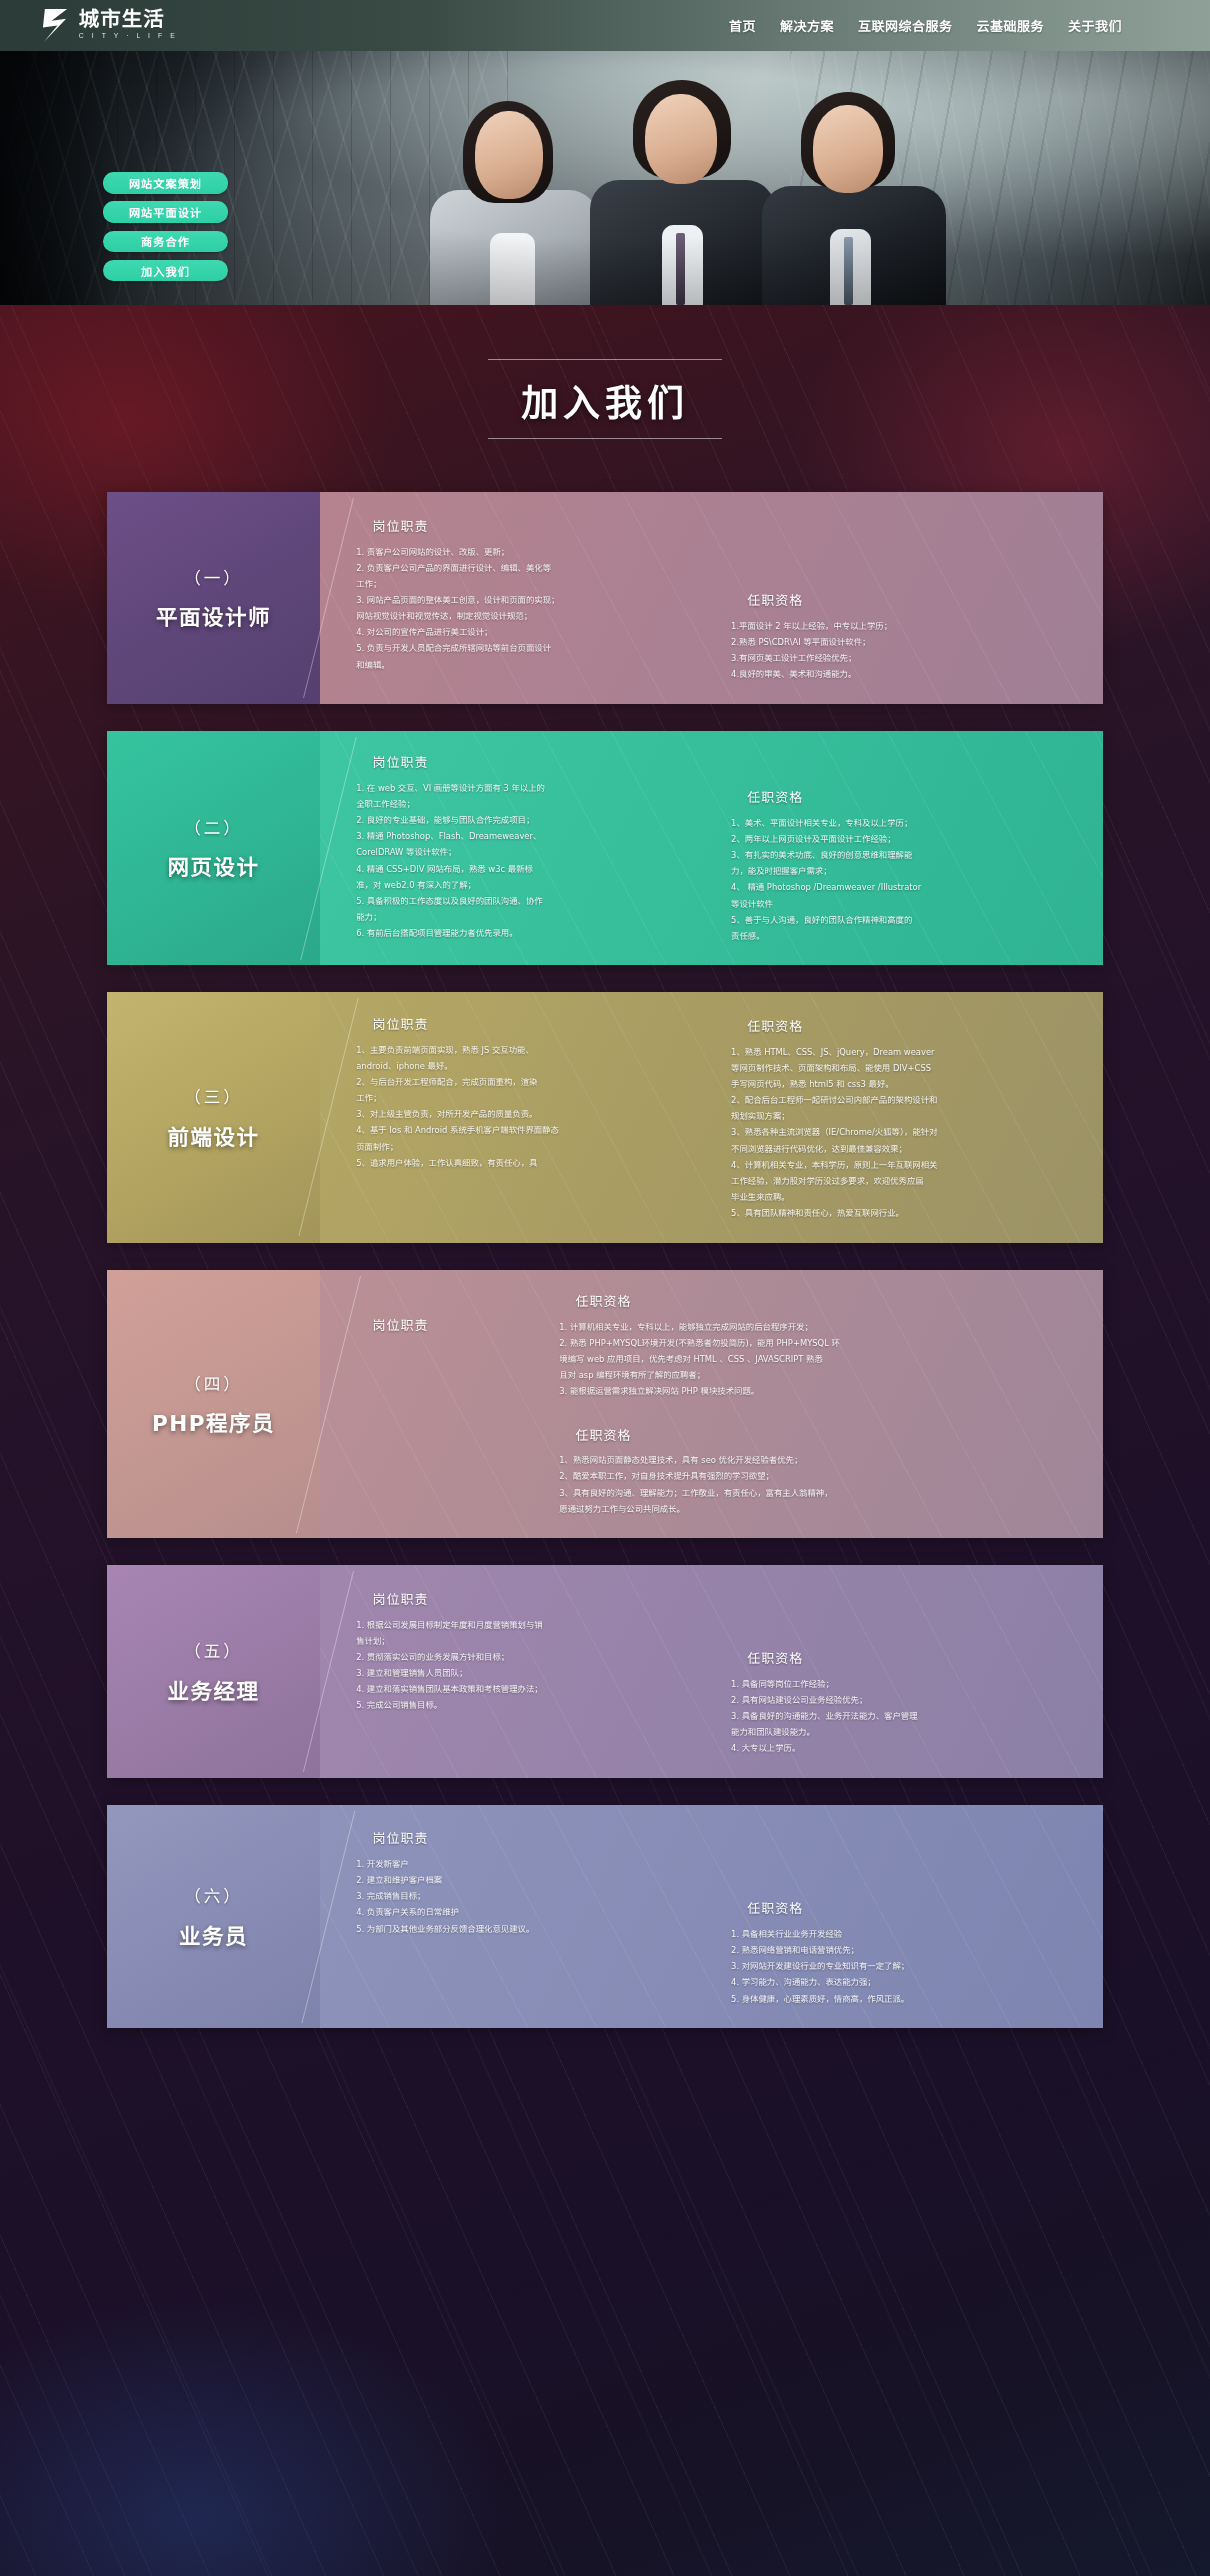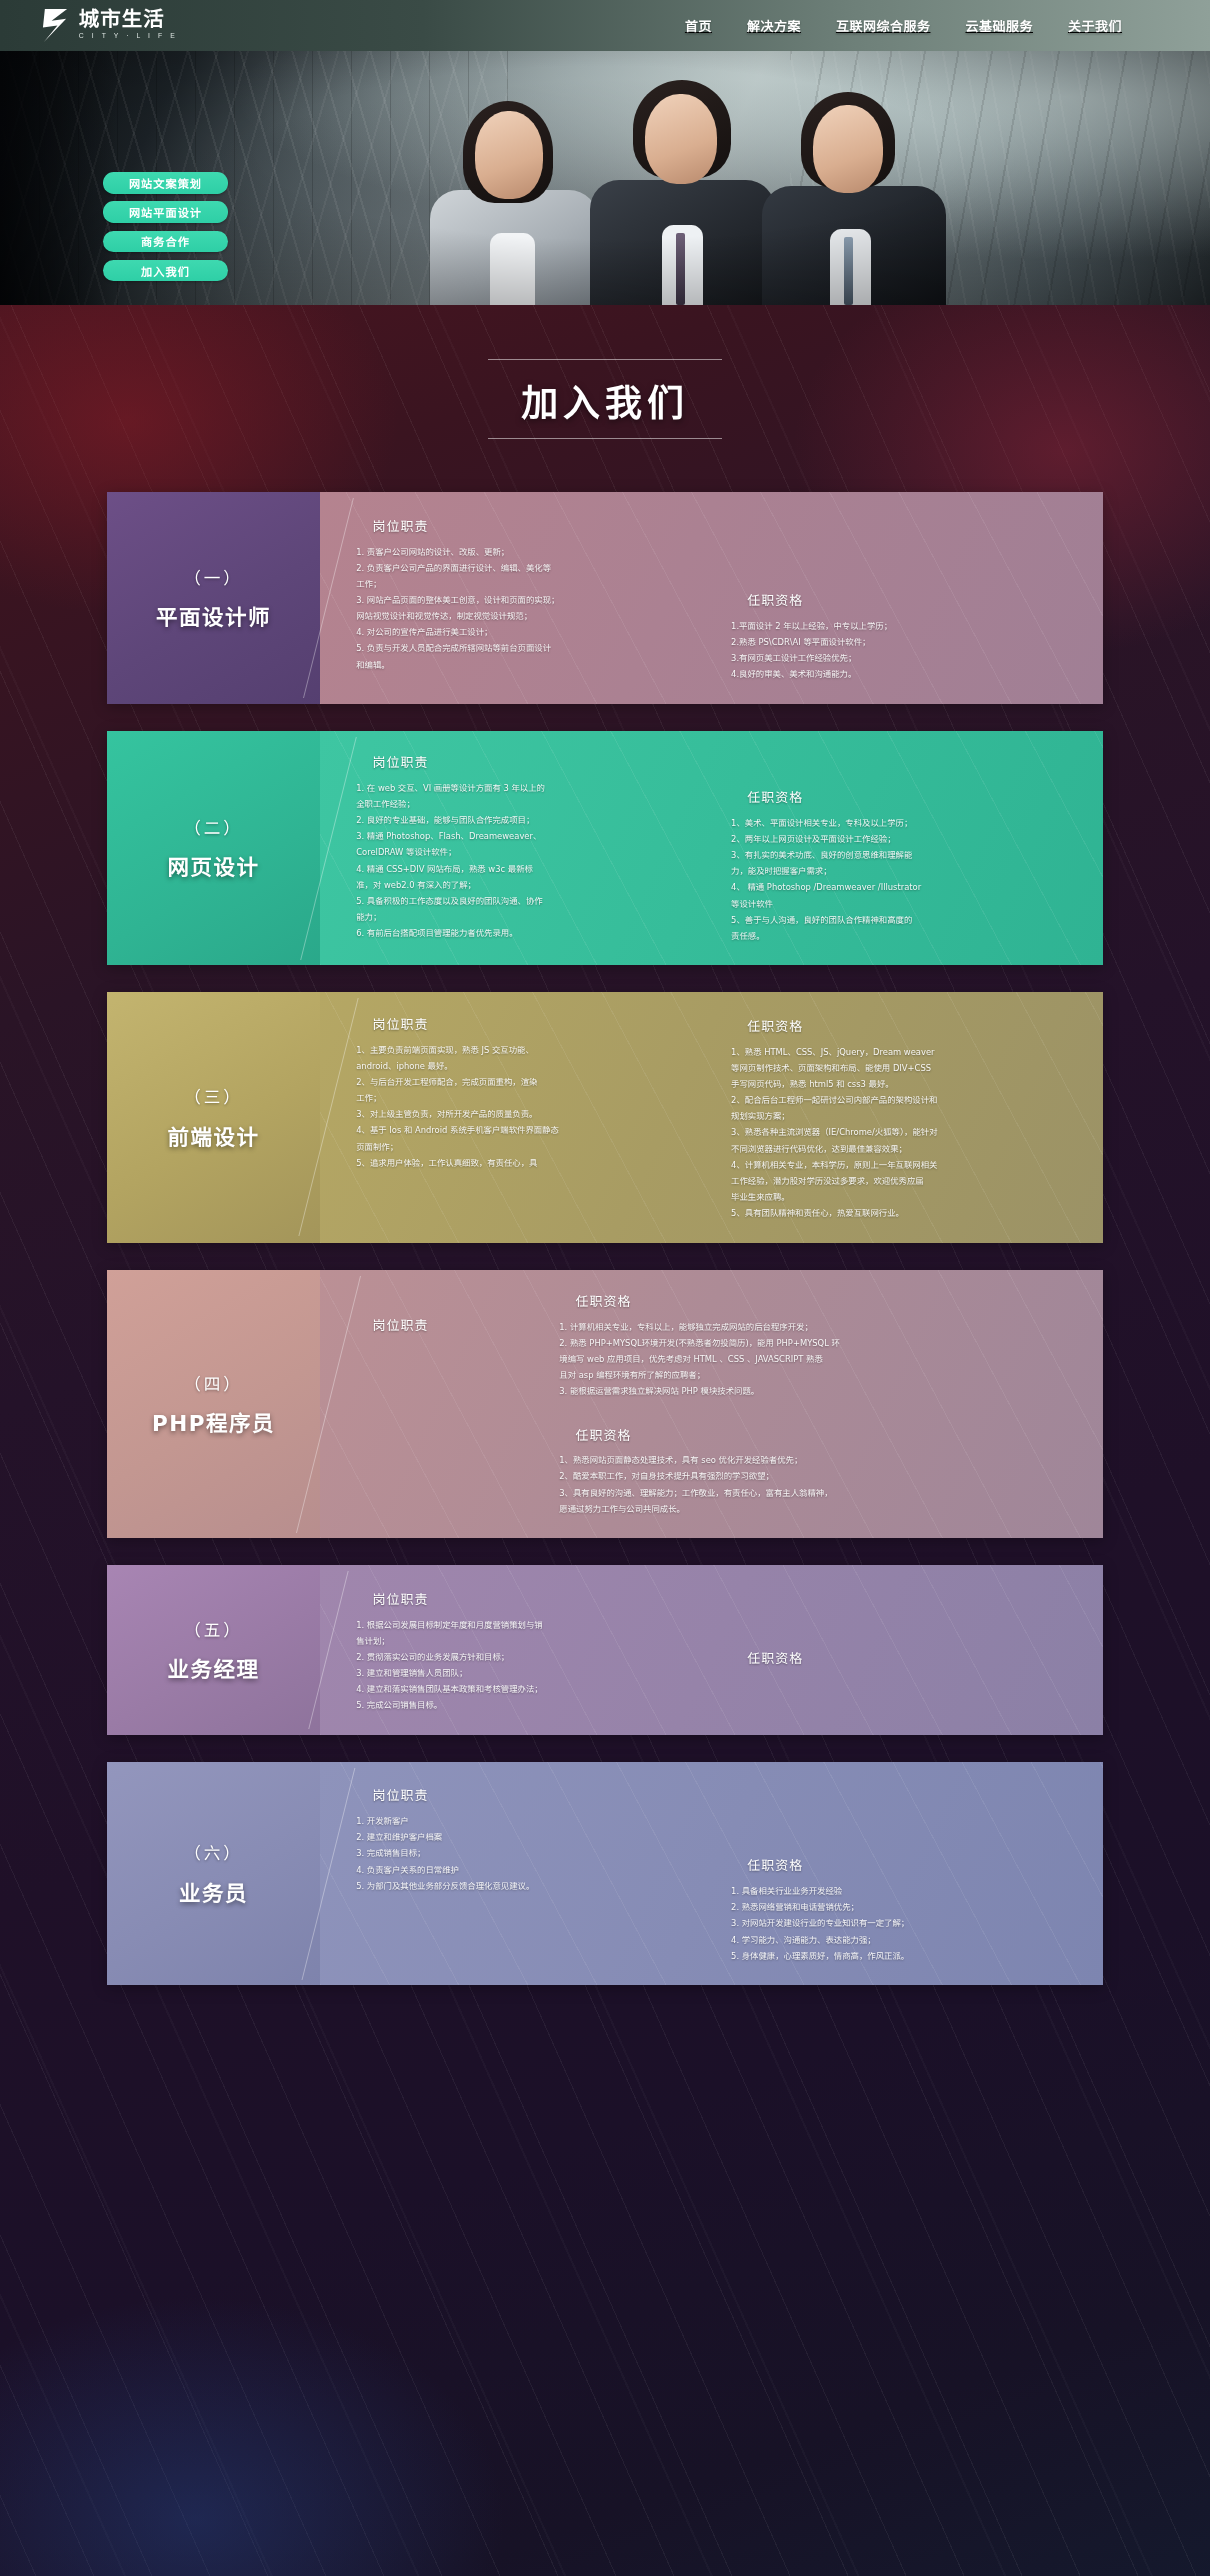--- a/index.html
+++ b/index.html
@@ -44,22 +44,21 @@
     font-size: 6.8px;
     color: #dfe7e4;
     letter-spacing: 3.1px;
     margin-top: 2.9px;
   }
   .main-nav {
     margin-left: auto;
     margin-right: 88px;
     display: flex;
     align-items: center;
-    gap: 35px;
-    text-decoration: underline;
+    gap: 24px;
   }
   .nav-item {
     color: #ffffff;
     font-size: 13px;
     font-weight: 700;
     letter-spacing: 0.5px;
     cursor: pointer;
     white-space: nowrap;
     text-shadow: 0 1px 2px rgba(0,0,0,.35);
   }
@@ -629,20 +628,27 @@
               <li>2. 贯彻落实公司的业务发展方针和目标；</li>
               <li>3. 建立和管理销售人员团队；</li>
               <li>4. 建立和落实销售团队基本政策和考核管理办法；</li>
               <li>5. 完成公司销售目标。</li>
             </ol>
           </div>
         </div>
         <div class="col col-reqs">
           <div class="block">
             <div class="block-title">任职资格</div>
+            <ol>
+              <li>1. 具备同等岗位工作经验；</li>
+              <li>2. 具有网站建设公司业务经验优先；</li>
+              <li>3. 具备良好的沟通能力、业务开法能力、客户管理</li>
+              <li>能力和团队建设能力。</li>
+              <li>4. 大专以上学历。</li>
+            </ol>
           </div>
         </div>
       </div>
     </article>
 
     <article class="job-card c6">
       <div class="card-left">
         <div class="card-index">（六）</div>
         <div class="card-job">业务员</div>
       </div>

